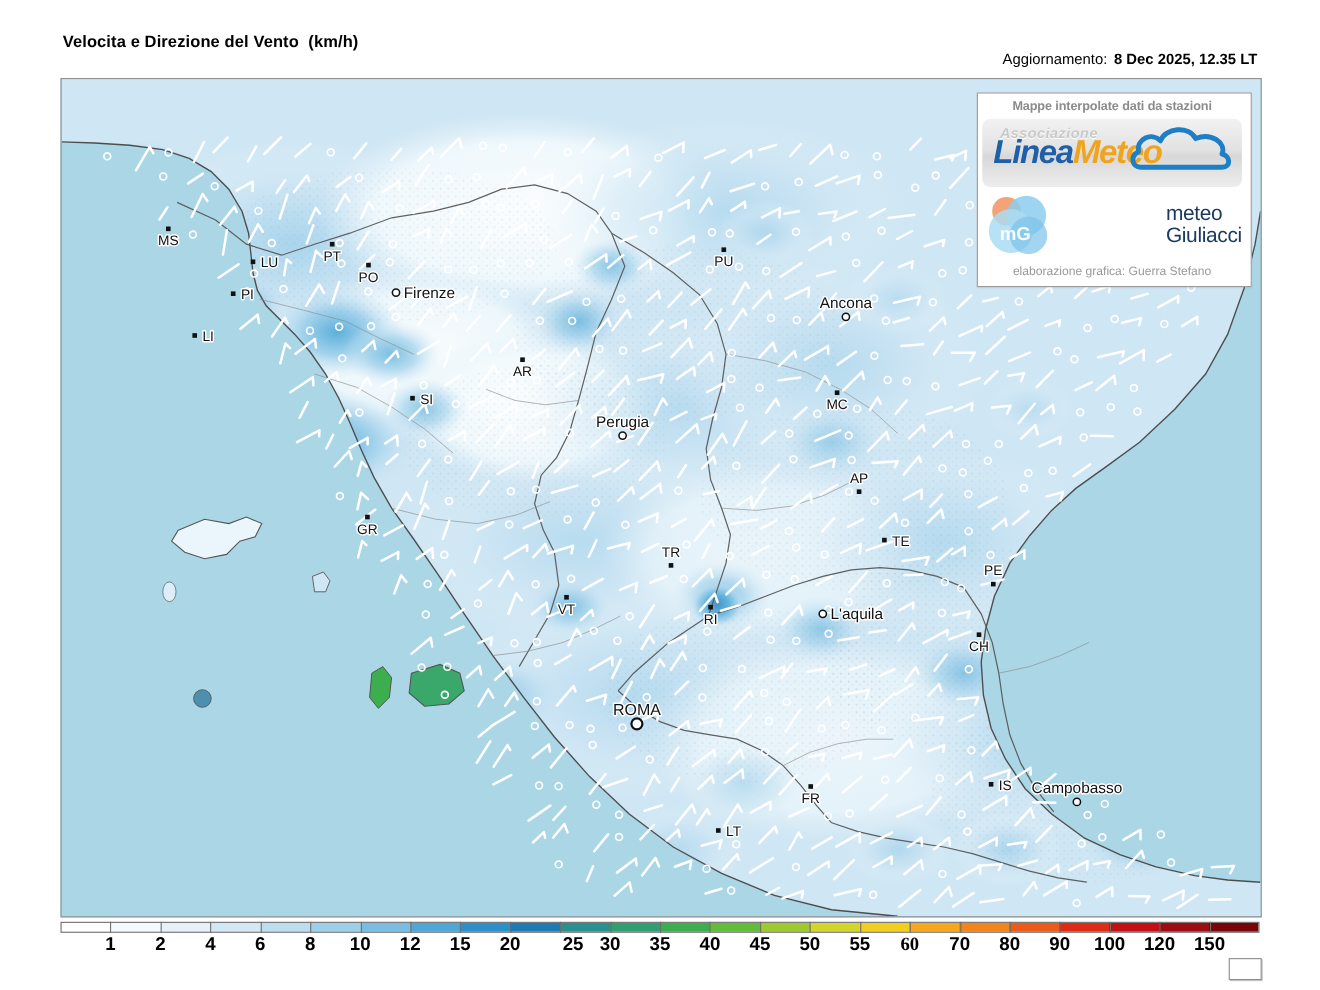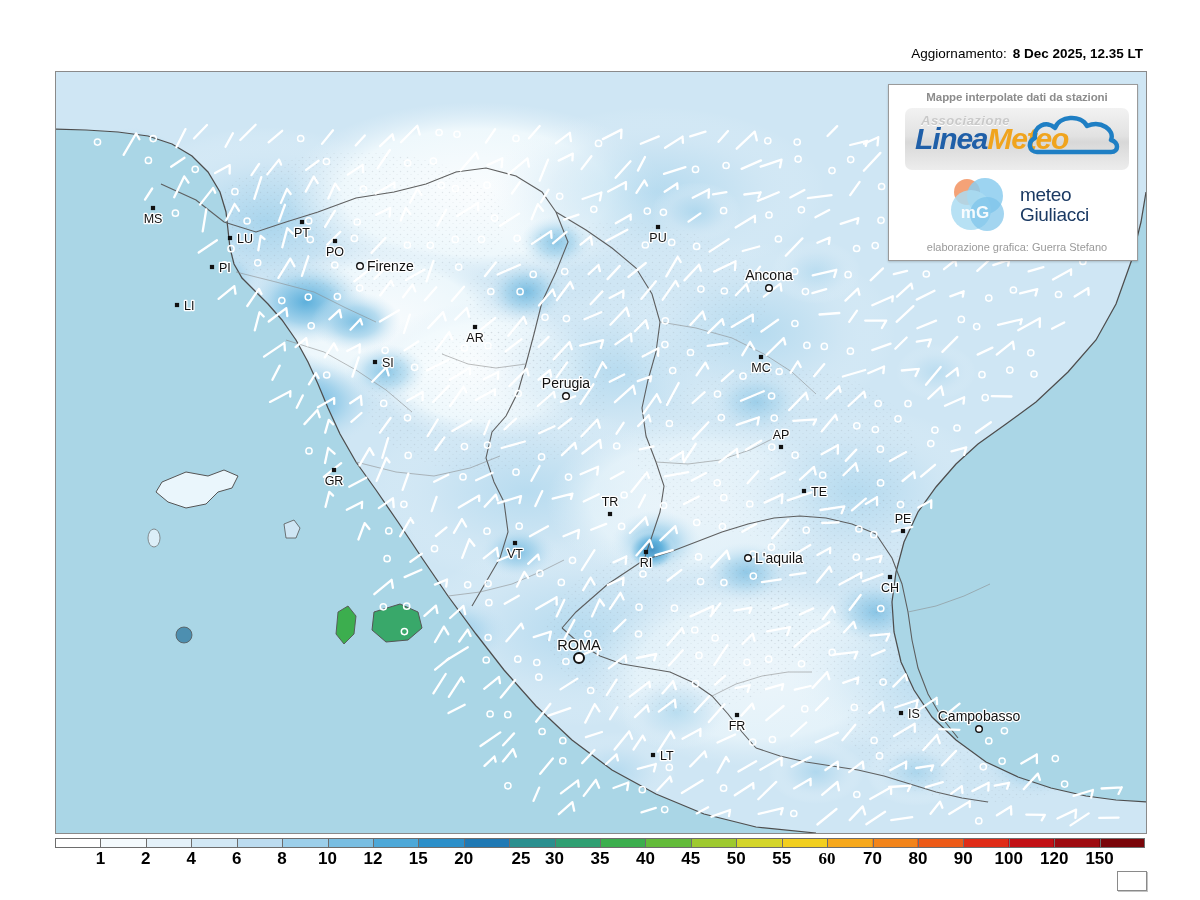--- a/index.html
+++ b/index.html
@@ -28,21 +28,21 @@
     position:absolute;left:55px;top:71px;width:1090px;height:761px;
     border:1px solid #8a8a8a;overflow:hidden;background:#aad6e6;
   }
   #mapsvg{position:absolute;left:0;top:0;}
 
   
   #logocard{
     position:absolute;right:8px;top:12px;width:250px;
     background:#ffffff;border:1px solid #9a9a9a;
     box-shadow:0 1px 2px rgba(0,0,0,.18);
-    padding:6px 8px 7px 16px;box-sizing:border-box;
+    padding:6px 8px 7px 4px;box-sizing:border-box;
     text-align:center;
   }
   .lc-cap{font-size:11.5px;color:#8c8c8c;font-weight:bold;letter-spacing:-0.1px;white-space:nowrap;}
   .lc-foot{font-size:11px;color:#9a9a9a;margin-top:5px;white-space:nowrap;}
   .lm-plate{
     margin:5px 0 4px 0;height:62px;border-radius:7px;
     background:linear-gradient(180deg,#f2f2f2 0%,#e2e2e2 45%,#d8d8d8 55%,#ededed 100%);
     position:relative;overflow:hidden;
   }
   .lm-asso{
@@ -50,21 +50,21 @@
     color:#c9c9c9;letter-spacing:.5px;font-style:italic;
     text-shadow:0 1px 0 #fff;
   }
   .lm-word{
     position:absolute;left:10px;top:16px;font-size:30px;font-weight:bold;
     font-style:italic;letter-spacing:-1.2px;line-height:1;
   }
   .lm-word .a{color:#1f5fa8;}
   .lm-word .b{color:#f0a41e;}
   .lm-cloud{position:absolute;right:6px;top:4px;}
-  .mg-row{display:flex;align-items:center;justify-content:center;gap:9px;margin-top:4px;}
+  .mg-row{display:flex;align-items:center;justify-content:space-between;gap:9px;margin-top:4px;}
   .mg-txt{font-size:19px;line-height:1.04;color:#1b3a63;text-align:left;letter-spacing:-.3px;}
 
   
   #cbwrap{position:absolute;left:55px;top:838px;width:1090px;height:14px;}
   #cbbar{position:absolute;left:0;top:0;width:1090px;height:10px;border:1px solid #6d6d6d;box-sizing:border-box;}
   .cbtickline{position:absolute;top:0;width:1px;height:10px;background:#6d6d6d;}
   .cblabel{
     position:absolute;top:11px;font-size:17px;font-weight:bold;color:#000;
     transform:translateX(-50%);white-space:nowrap;
     text-shadow:-1.4px 0 #fff,1.4px 0 #fff,0 -1.4px #fff,0 1.4px #fff,
@@ -76,20 +76,21 @@
     border:1px solid #8a8a8a;background:#fff;
     box-shadow:1px 1px 0 #c4c4c4;
   }
   .city-lbl{font-family:"Liberation Sans",sans-serif;}
 </style>
 </head>
 <body>
 
 <div id="root">
 
+  <div class="hdr-title">Velocita e Direzione del Vento  (km/h)</div>
   <div class="hdr-upd">
     <span class="lbl">Aggiornamento:</span><span class="val">8 Dec 2025, 12.35 LT</span>
   </div>
 
   <div id="mapframe">
     <svg id="mapsvg" width="1090" height="761" viewBox="0 0 1090 761">
       <defs>
         <clipPath id="landclip">
             <path id="landpath-def" d="M 0,0 L 1090,0 L 1090,120 L 1085,150 L 1075,190 L 1060,232 L 1040,268
              L 1012,300 L 980,330 L 950,352 L 922,372 L 900,392 L 880,415

